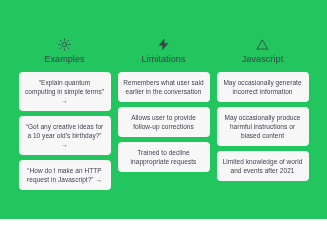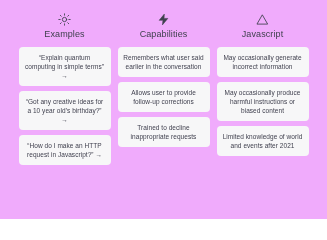--- a/index.html
+++ b/index.html
@@ -9,27 +9,28 @@
   body {
     width: 327px;
     height: 219px;
     background: #ffffff;
     font-family: "Liberation Sans", sans-serif;
     overflow: hidden;
   }
   .screen {
     width: 327px;
     height: 219px;
-    background: #f0abfc;
+    background: #22c55e;
     position: relative;
     box-sizing: border-box;
     display: flex;
     flex-direction: column;
     align-items: center;
     padding-top: 13px;
+    justify-content: center;
   }
   .columns {
     width: 290px;
     display: flex;
     flex-direction: row;
     justify-content: space-between;
     align-items: flex-start;
   }
   .column {
     width: 92px;
@@ -99,21 +100,21 @@
       <div class="card">“Got any creative ideas for a 10 year old’s birthday?” →</div>
       <div class="card">“How do I make an HTTP request in Javascript?” →</div>
     </div>
 
     <div class="column">
       <div class="col-icon">
         <svg width="13" height="13" viewBox="0 0 24 24" fill="currentColor" stroke="currentColor" stroke-width="1" stroke-linejoin="round">
           <polygon points="13.5,2 4,13.5 11,13.5 10,22 20,10 13,10"></polygon>
         </svg>
       </div>
-      <div class="col-title">Capabilities</div>
+      <div class="col-title">Limitations</div>
       <div class="card plain">Remembers what user said earlier in the conversation</div>
       <div class="card plain">Allows user to provide follow-up corrections</div>
       <div class="card plain">Trained to decline inappropriate requests</div>
     </div>
 
     <div class="column">
       <div class="col-icon">
         <svg width="13" height="13" viewBox="0 0 24 24" fill="none" stroke="currentColor" stroke-width="1.6" stroke-linecap="round" stroke-linejoin="round">
           <path d="M12 4 L21.5 20.5 L2.5 20.5 Z"></path>
         </svg>

